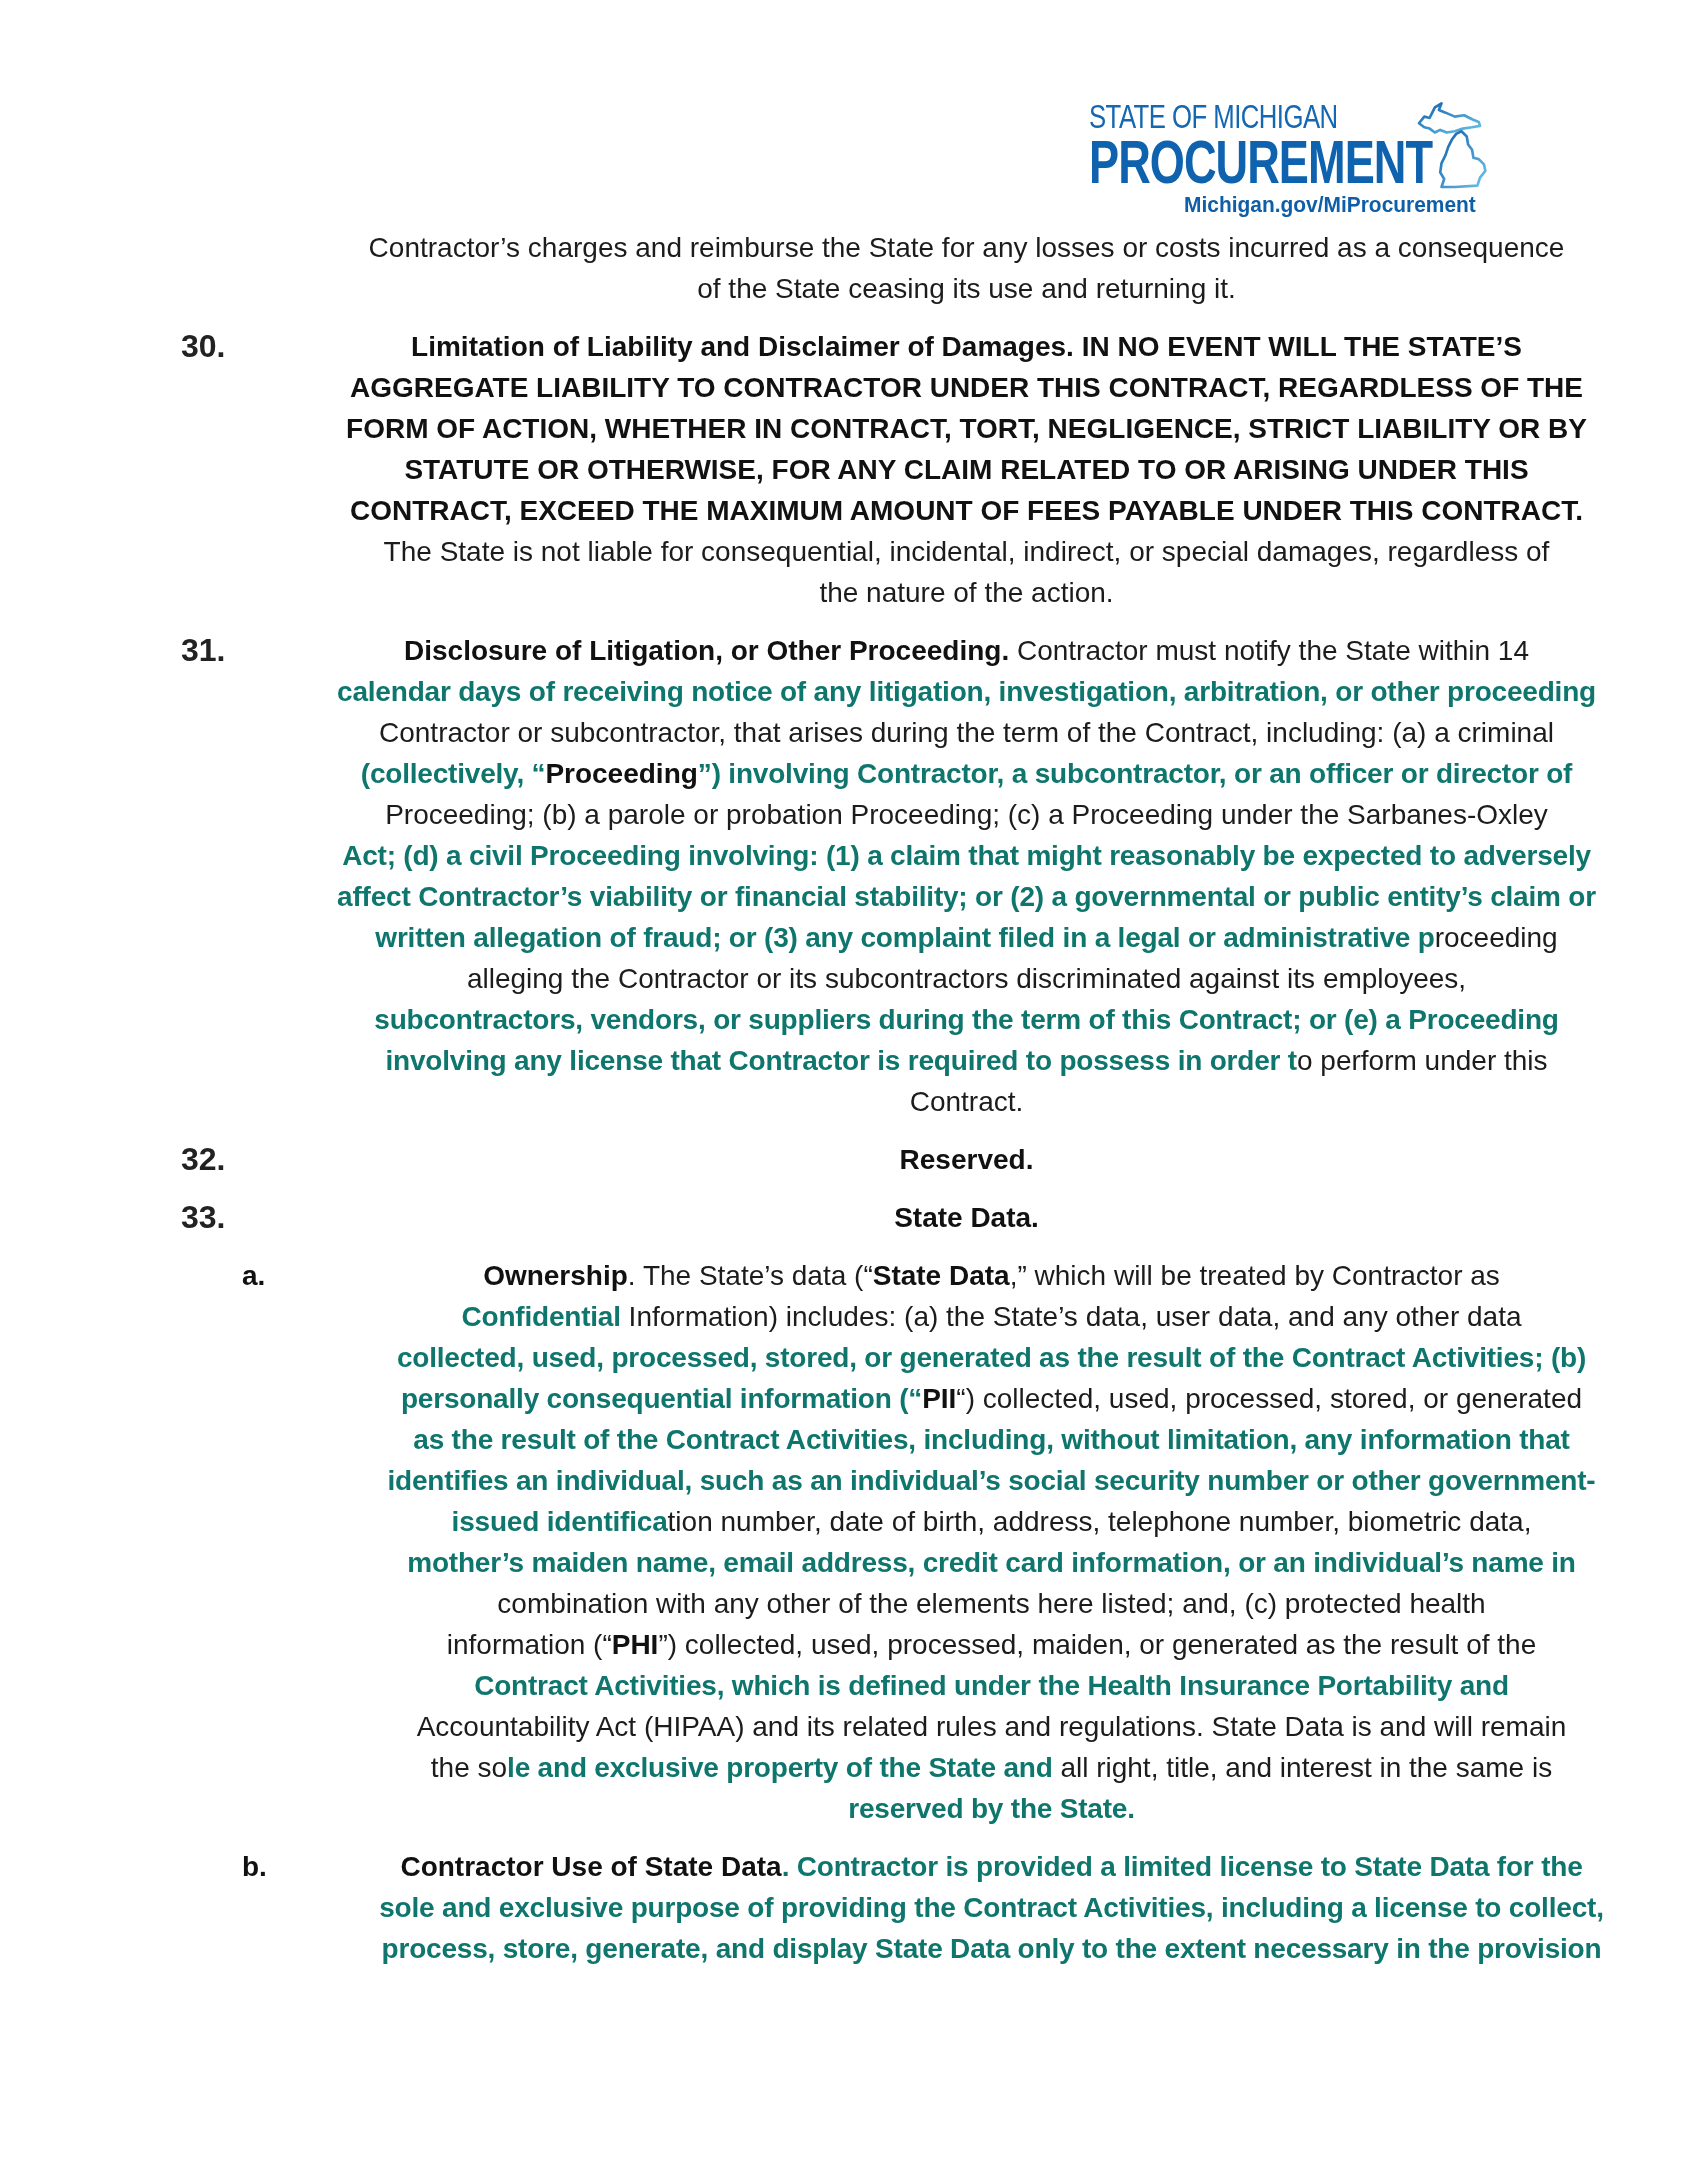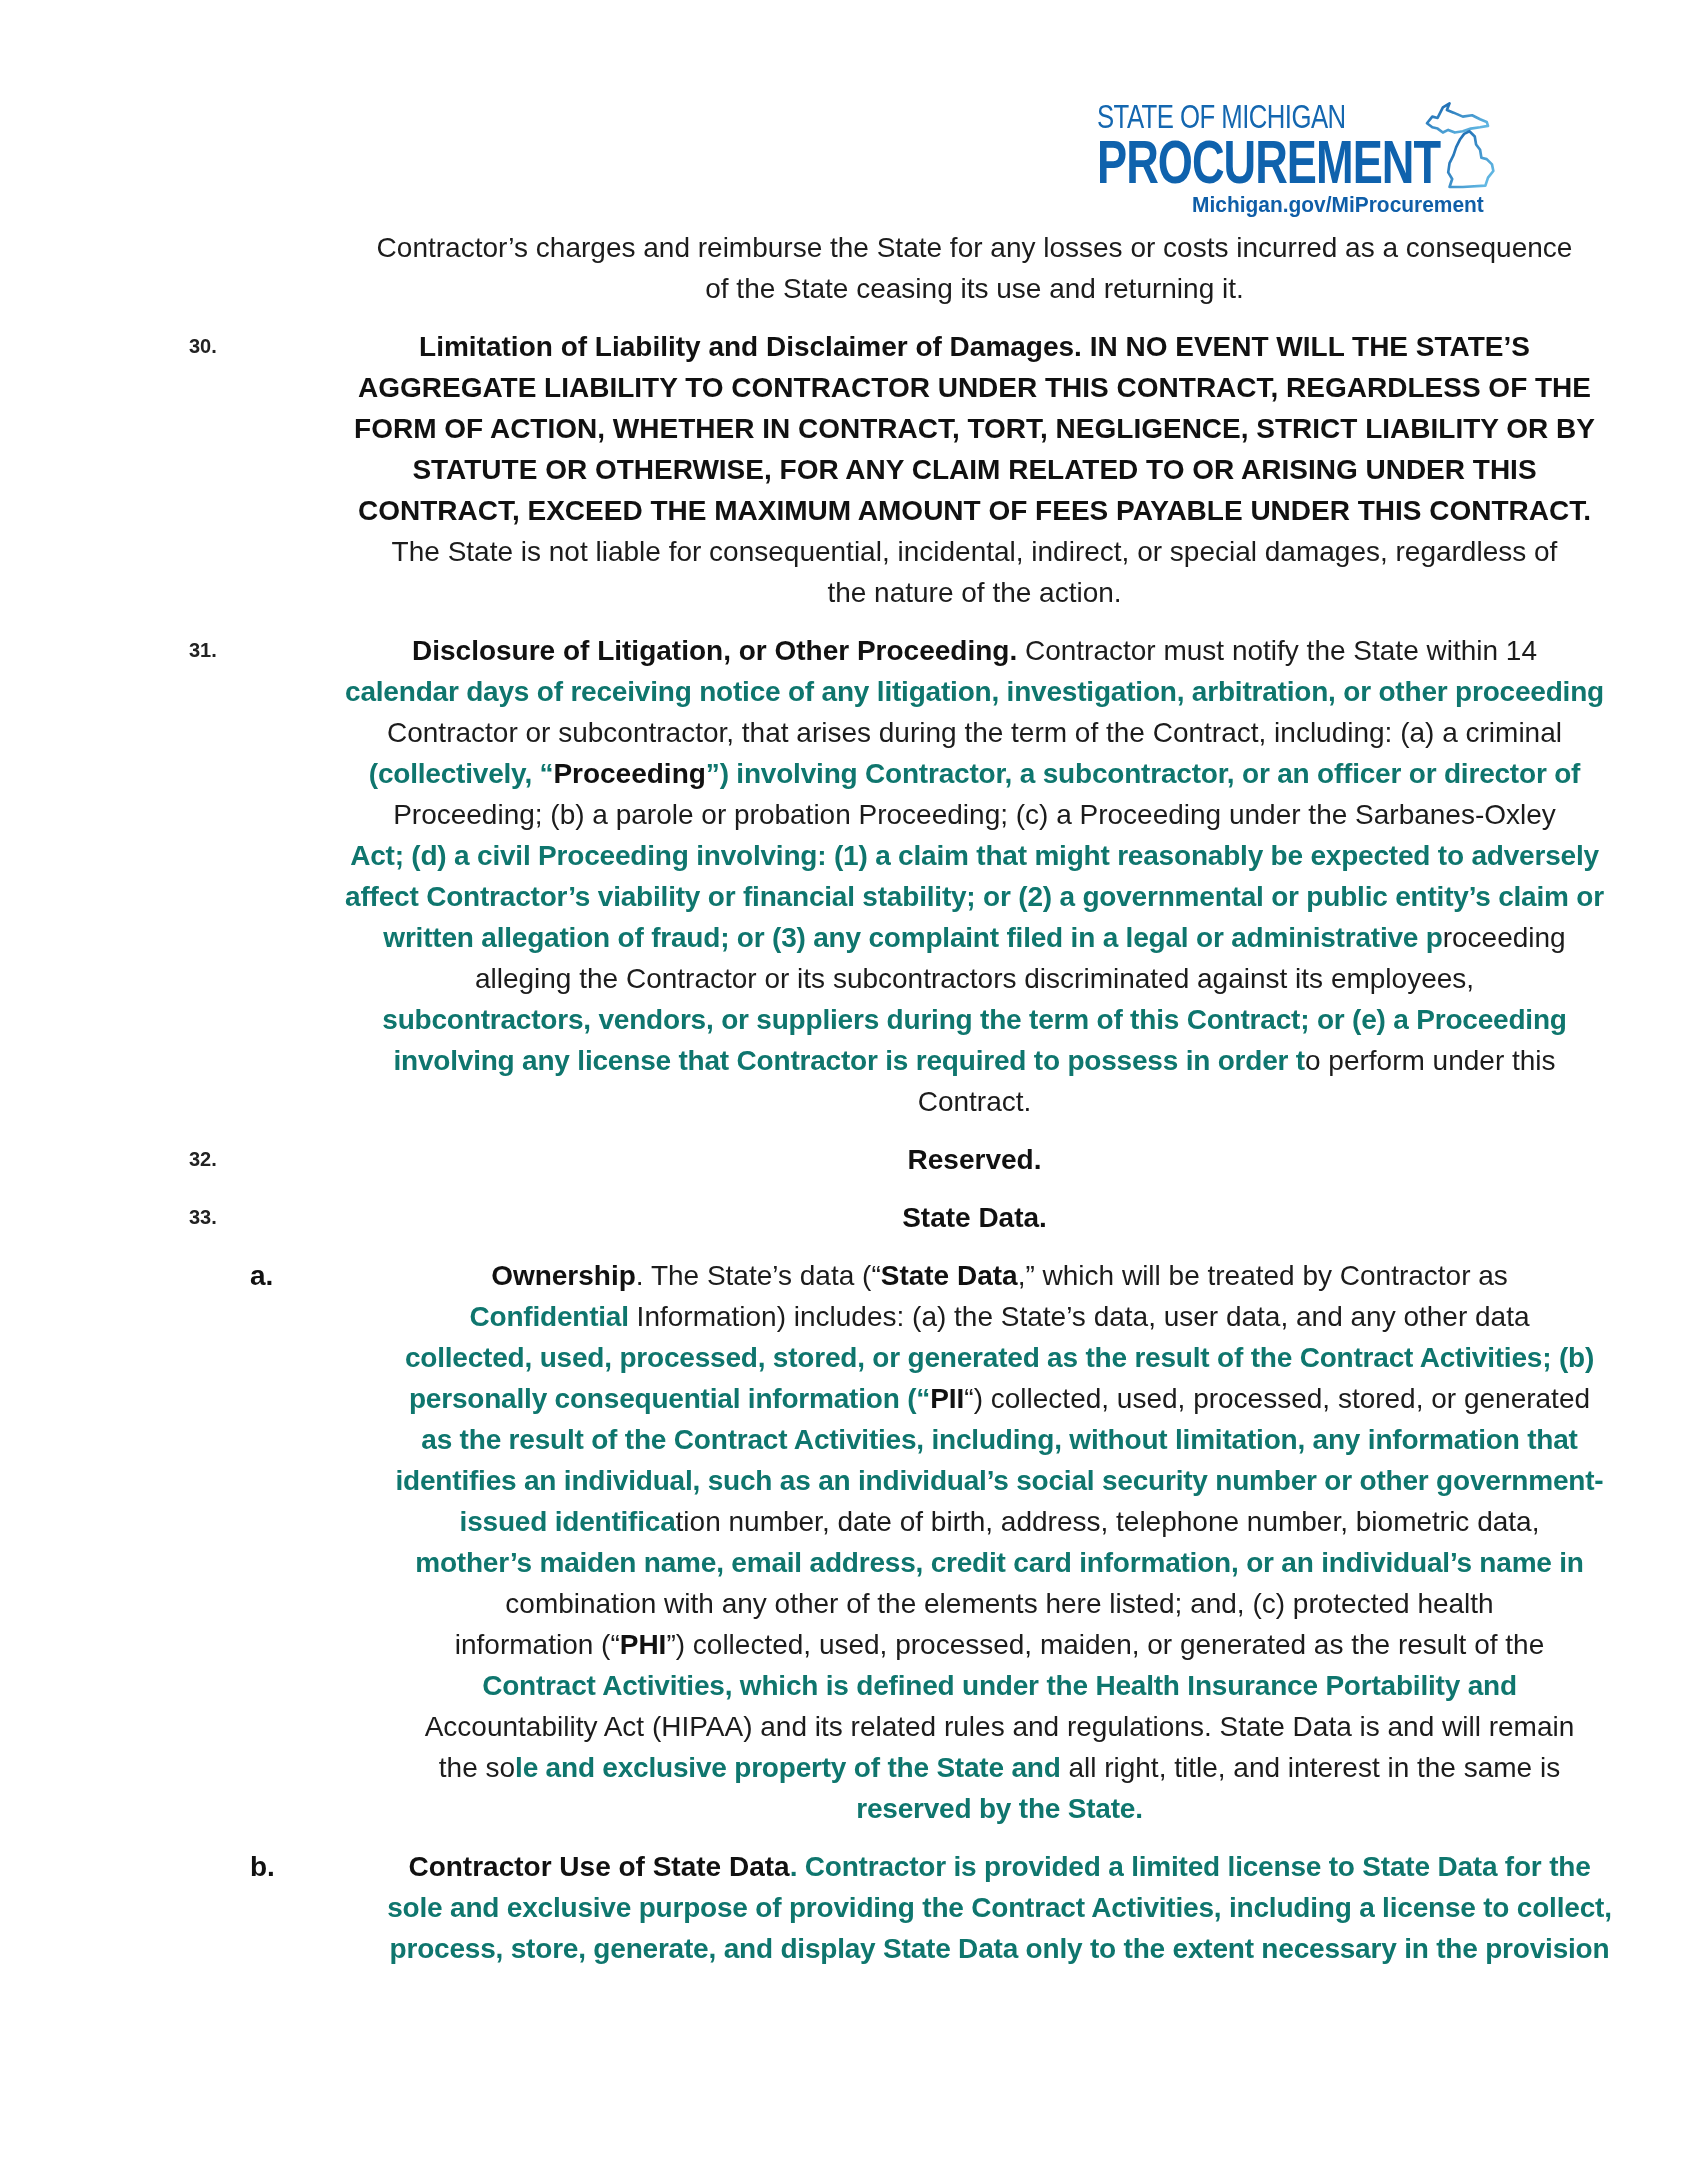--- a/index.html
+++ b/index.html
@@ -1,39 +1,39 @@
 <!DOCTYPE html>
 <html style="font-size:10.6px"><head>
 <meta charset="utf-8">
 <style>
   html, body { margin: 0; padding: 0; background: #ffffff; }
   body { width: 1687px; height: 2183px; position: relative; overflow: hidden;
          font-family: "Liberation Sans", "DejaVu Sans", sans-serif; color: #111111; }
-  .page { position: absolute; left: 12px; top: 0; width: 1521px; height: 2183px; }
+  .page { position: absolute; left: 4px; top: 0; width: 1521px; height: 2183px; }
 
   
   .logo { position: absolute; left: 1085px; top: 98px; width: 423px; height: 126px; }
   .logo-state { position: absolute; left: 0; top: 0; font-family: "Liberation Sans", sans-serif;
                 font-size: 33px; line-height: 37px; color: #1467b0; letter-spacing: -0.7px;
                 transform: scaleX(0.78); transform-origin: left top; white-space: nowrap; }
   .logo-proc { position: absolute; left: 0; top: 34px; font-family: "Liberation Sans", sans-serif;
                font-weight: bold; font-size: 61px; line-height: 61px; color: #0f62ad;
                letter-spacing: -1.3px; transform: scaleX(0.74); transform-origin: left top; white-space: nowrap; }
   .logo-map { position: absolute; left: 326px; top: 0; width: 73px; height: 93px; }
   .logo-url { position: absolute; left: 95px; top: 94px; font-family: "Liberation Sans", sans-serif;
               font-weight: bold; font-size: 22.5px; line-height: 26.5px; color: #0f5ea8;
               transform: scaleX(0.93); transform-origin: left top; white-space: nowrap; }
 
   
   .body { position: absolute; left: 0; top: 227px; width: 1687px; text-align: center; }
   .para { position: relative; font-size: 28px; line-height: 41px; margin: 0; }
   .para .line { display: block; white-space: nowrap; }
   .p-cont { margin-left: 238px; }
   .item { position: relative; margin-left: 238px; margin-top: 17px; }
-  .item .num { position: absolute; left: -61px; top: 0; font-weight: bold; font-size: 20px; line-height: 41px; color: #222222; }
+  .item .num { position: absolute; left: -61px; top: 0; font-weight: bold; font-size: 32px; line-height: 41px; color: #222222; }
   .sub { position: relative; margin-left: 288px; margin-top: 17px; }
   .sub .num { position: absolute; left: -50px; top: 0; font-weight: bold; font-size: 28px; line-height: 41px; color: #111111; }
   .b { font-weight: bold; }
   .m { font-weight: bold; color: #0f766e; letter-spacing: -0.2px; }
   .r { font-weight: normal; color: #1c1c1c; }
 </style>
 </head>
 <body>
 
 <div class="page">

